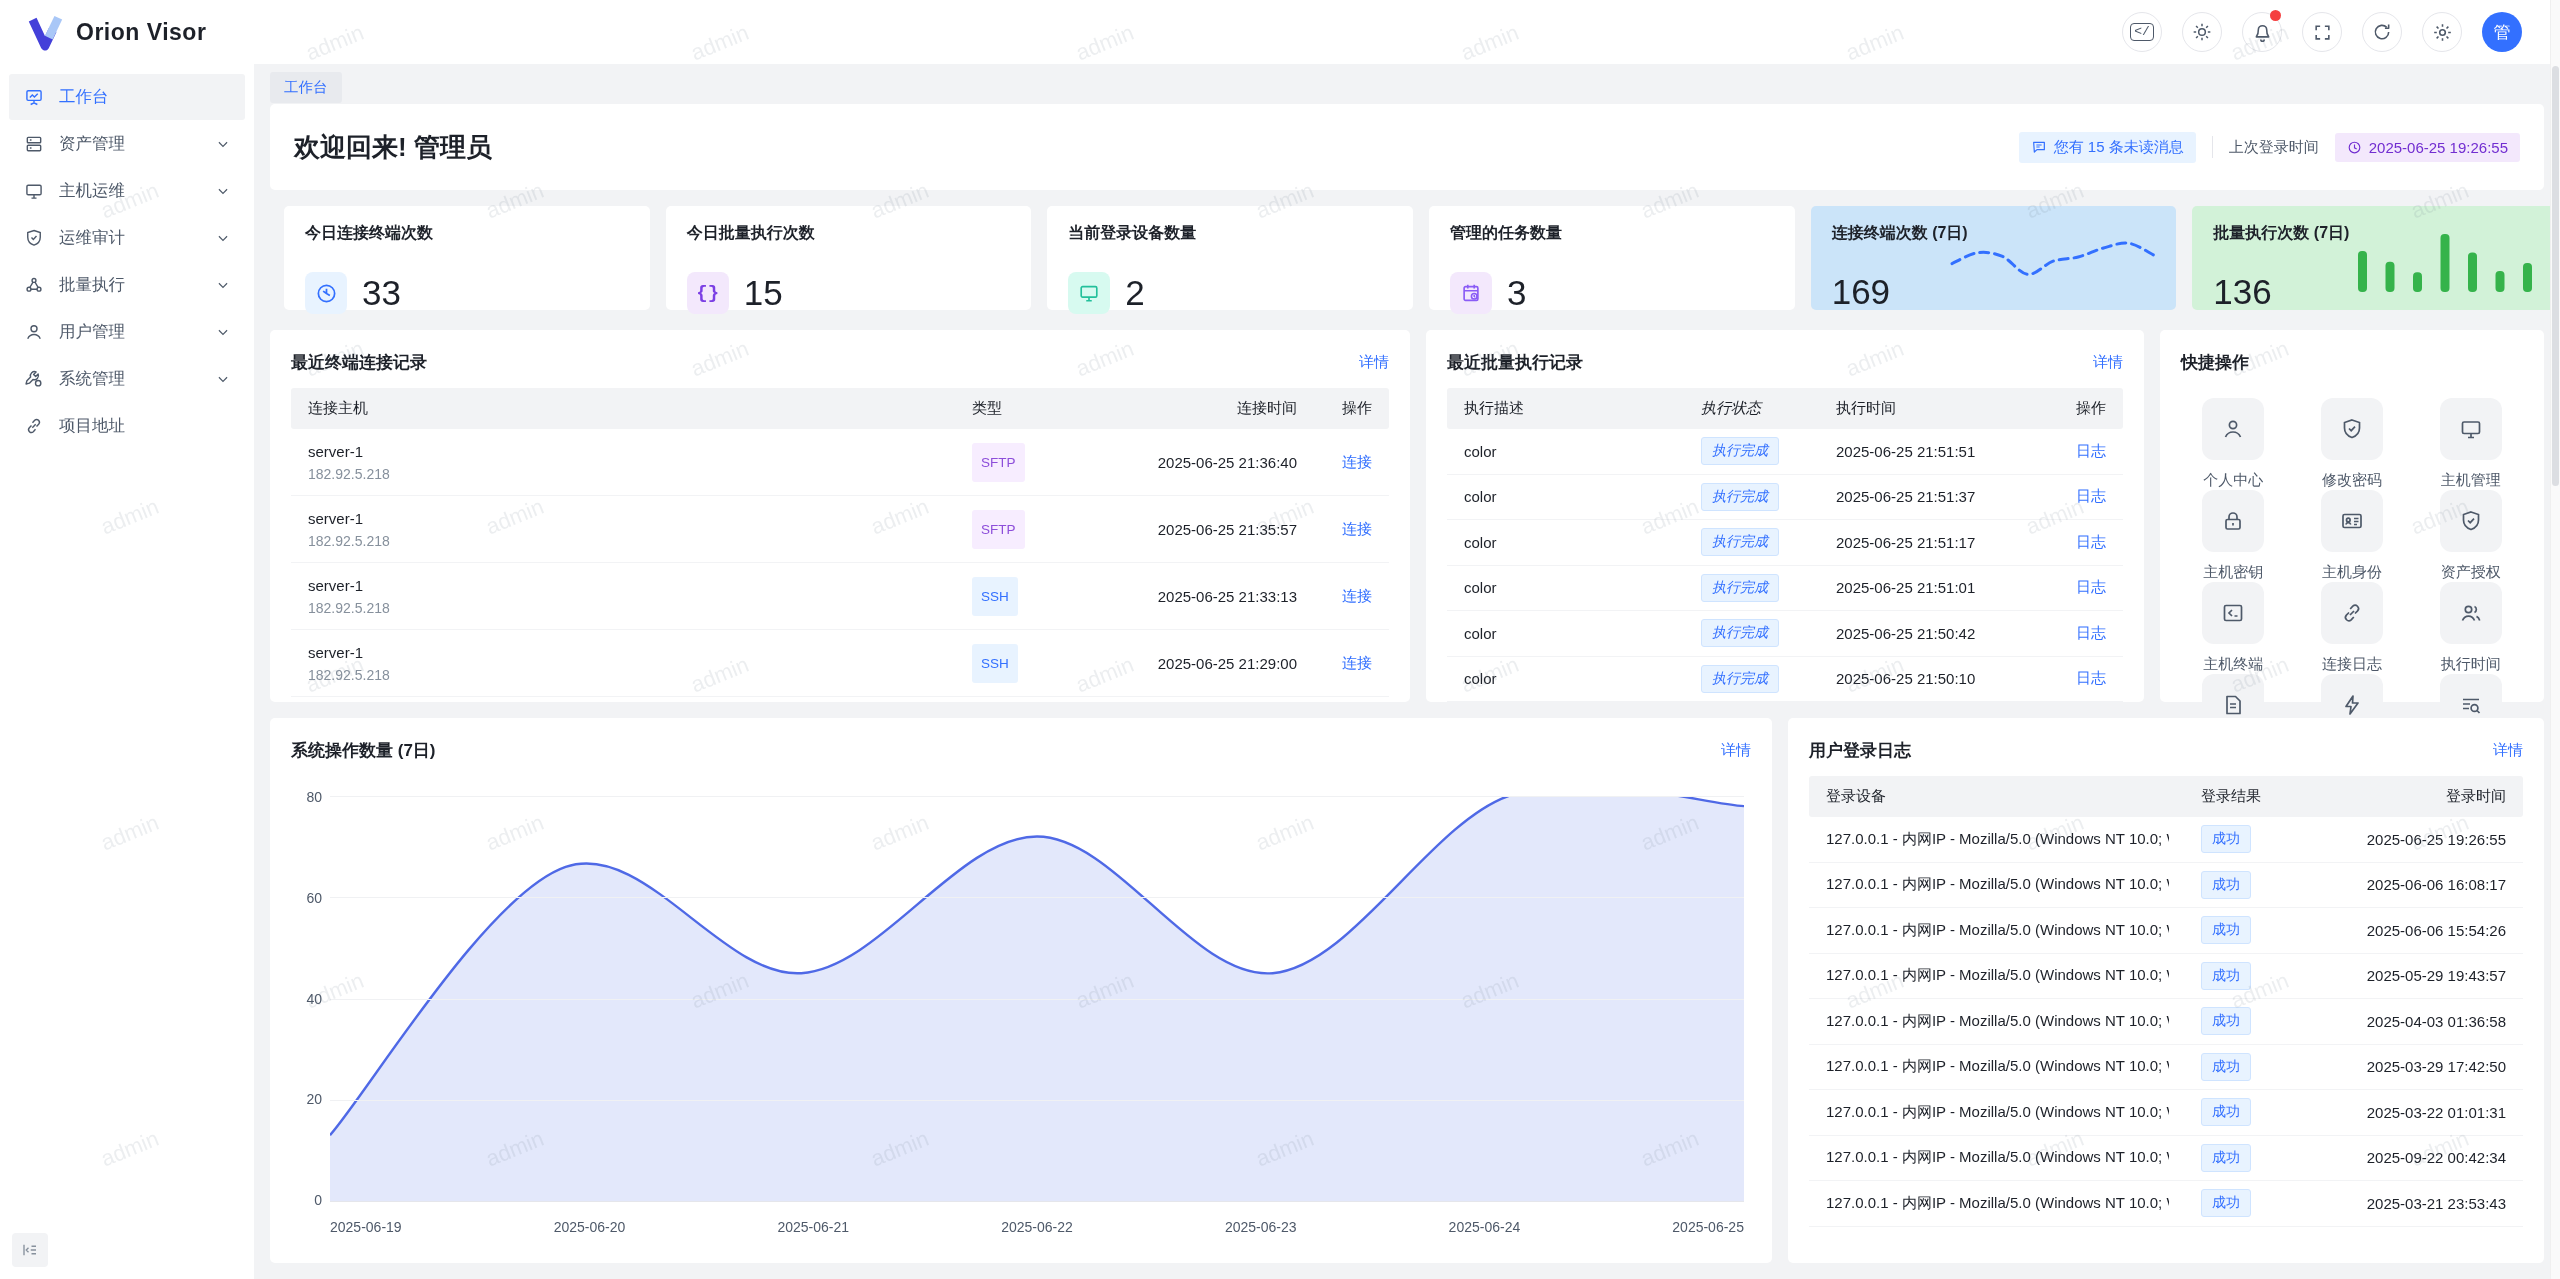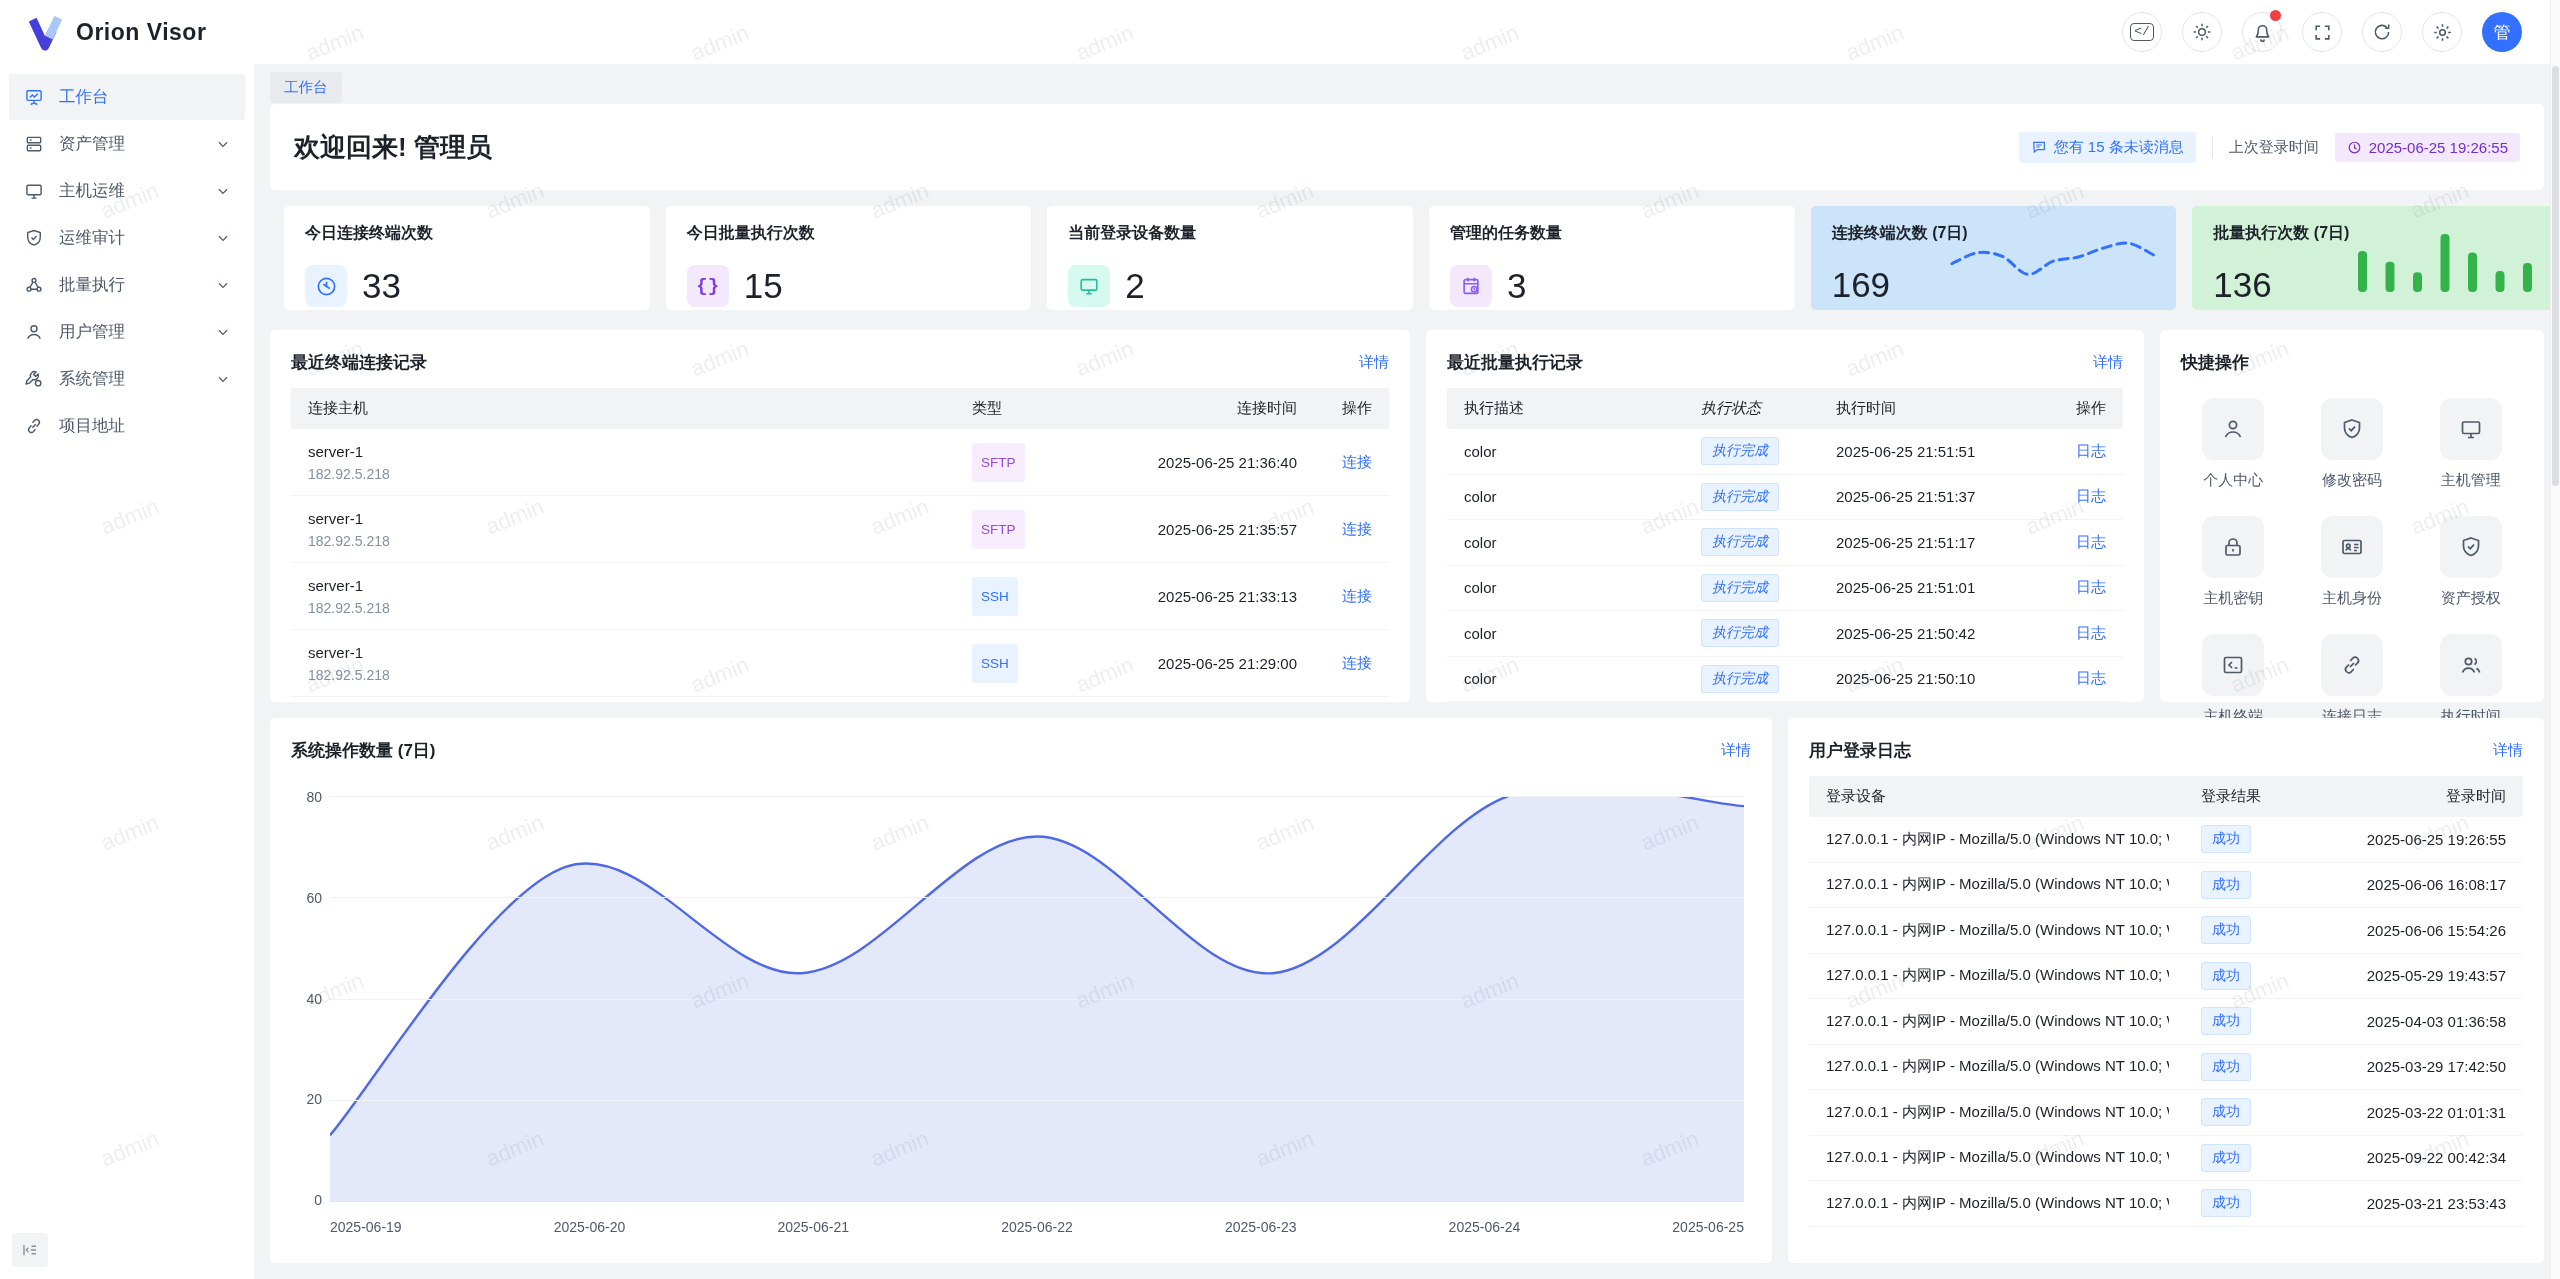--- a/index.html
+++ b/index.html
@@ -43,21 +43,21 @@
   .w-badge { display:flex; align-items:center; gap:7px; font-size:15px; padding:6px 12px; border-radius:3px; cursor:pointer; }
   .w-badge.blue { background:#e8f3ff; color:#3370ff; }
   .w-badge.purple { background:#f3e8fc; color:#722ed1; }
   .w-sep { width:1px; height:22px; background:#e5e6eb; }
   .w-label { font-size:15px; color:#4e5969; }
 
   
   .stats { position:absolute; left:284px; top:206px; width:2274px; display:flex; gap:16px; }
   .stat-card { background:#fff; border-radius:5px; height:104px; flex:1; padding:17px 21px; position:relative; }
   .stat-label { font-size:16px; font-weight:bold; color:#1d2129; }
-  .stat-row { display:flex; align-items:center; gap:15px; margin-top:21px; }
+  .stat-row { display:flex; align-items:center; gap:15px; margin-top:28px; }
   .stat-icon { width:42px; height:42px; border-radius:8px; display:flex; align-items:center; justify-content:center; }
   .stat-value { font-size:35px; color:#1d2129; }
   .stat-card.blue { background:#cbe4f9; }
   .stat-card.green { background:#d2f2d8; }
   .spark { position:absolute; right:18px; bottom:14px; }
   .braces { font-size:19px; font-weight:bold; color:#7b3fe4; font-family:"Liberation Mono","DejaVu Sans Mono",monospace; }
 
   
   .thead { display:flex; align-items:center; background:#f2f3f5; border-radius:3px; height:41px; margin:0 21px; padding:0 17px; font-size:15px; color:#1d2129; }
   .trow { display:flex; align-items:center; margin:0 21px; padding:0 17px; border-bottom:1px solid #f2f3f5; }
@@ -74,21 +74,21 @@
   .host-ip { font-size:14px; color:#86909c; margin-top:6px; }
   .cell-time { font-size:15px; color:#1d2129; }
 
   .batch-panel { left:1426px; top:330px; width:718px; height:372px; }
   .t2-desc { flex:1; } .t2-status { width:135px;font-style:italic; } .t2-time { width:215px; } .t2-act { width:55px; text-align:right; }
   .batch-panel .trow { height:45.5px; }
   .cell-desc { font-size:15px; color:#1d2129; }
 
   
   .quick-panel { left:2160px; top:330px; width:384px; height:372px; }
-  .qgrid { display:grid; grid-template-columns:1fr 1fr 1fr; row-gap:26px; padding:10px 14px 0; }
+  .qgrid { display:grid; grid-template-columns:1fr 1fr 1fr; padding:10px 14px 0; }
   .qitem { display:flex; flex-direction:column; align-items:center; cursor:pointer; }
   .qtile { width:62px; height:62px; background:#f2f3f5; border-radius:12px; display:flex; align-items:center; justify-content:center; }
   .qtile svg { stroke:#4e5969; }
   .qlabel { margin-top:11px; font-size:15px; color:#4e5969; white-space:nowrap; }
 
   
   .chart-panel { left:270px; top:718px; width:1502px; height:545px; }
   .chart-plot { position:absolute; left:60px; right:28px; top:78px; bottom:62px; }
   .gridline { position:absolute; left:0; right:0; height:1px; background:#f0f1f3; }
   .axis-base { background:#e5e6eb; }

